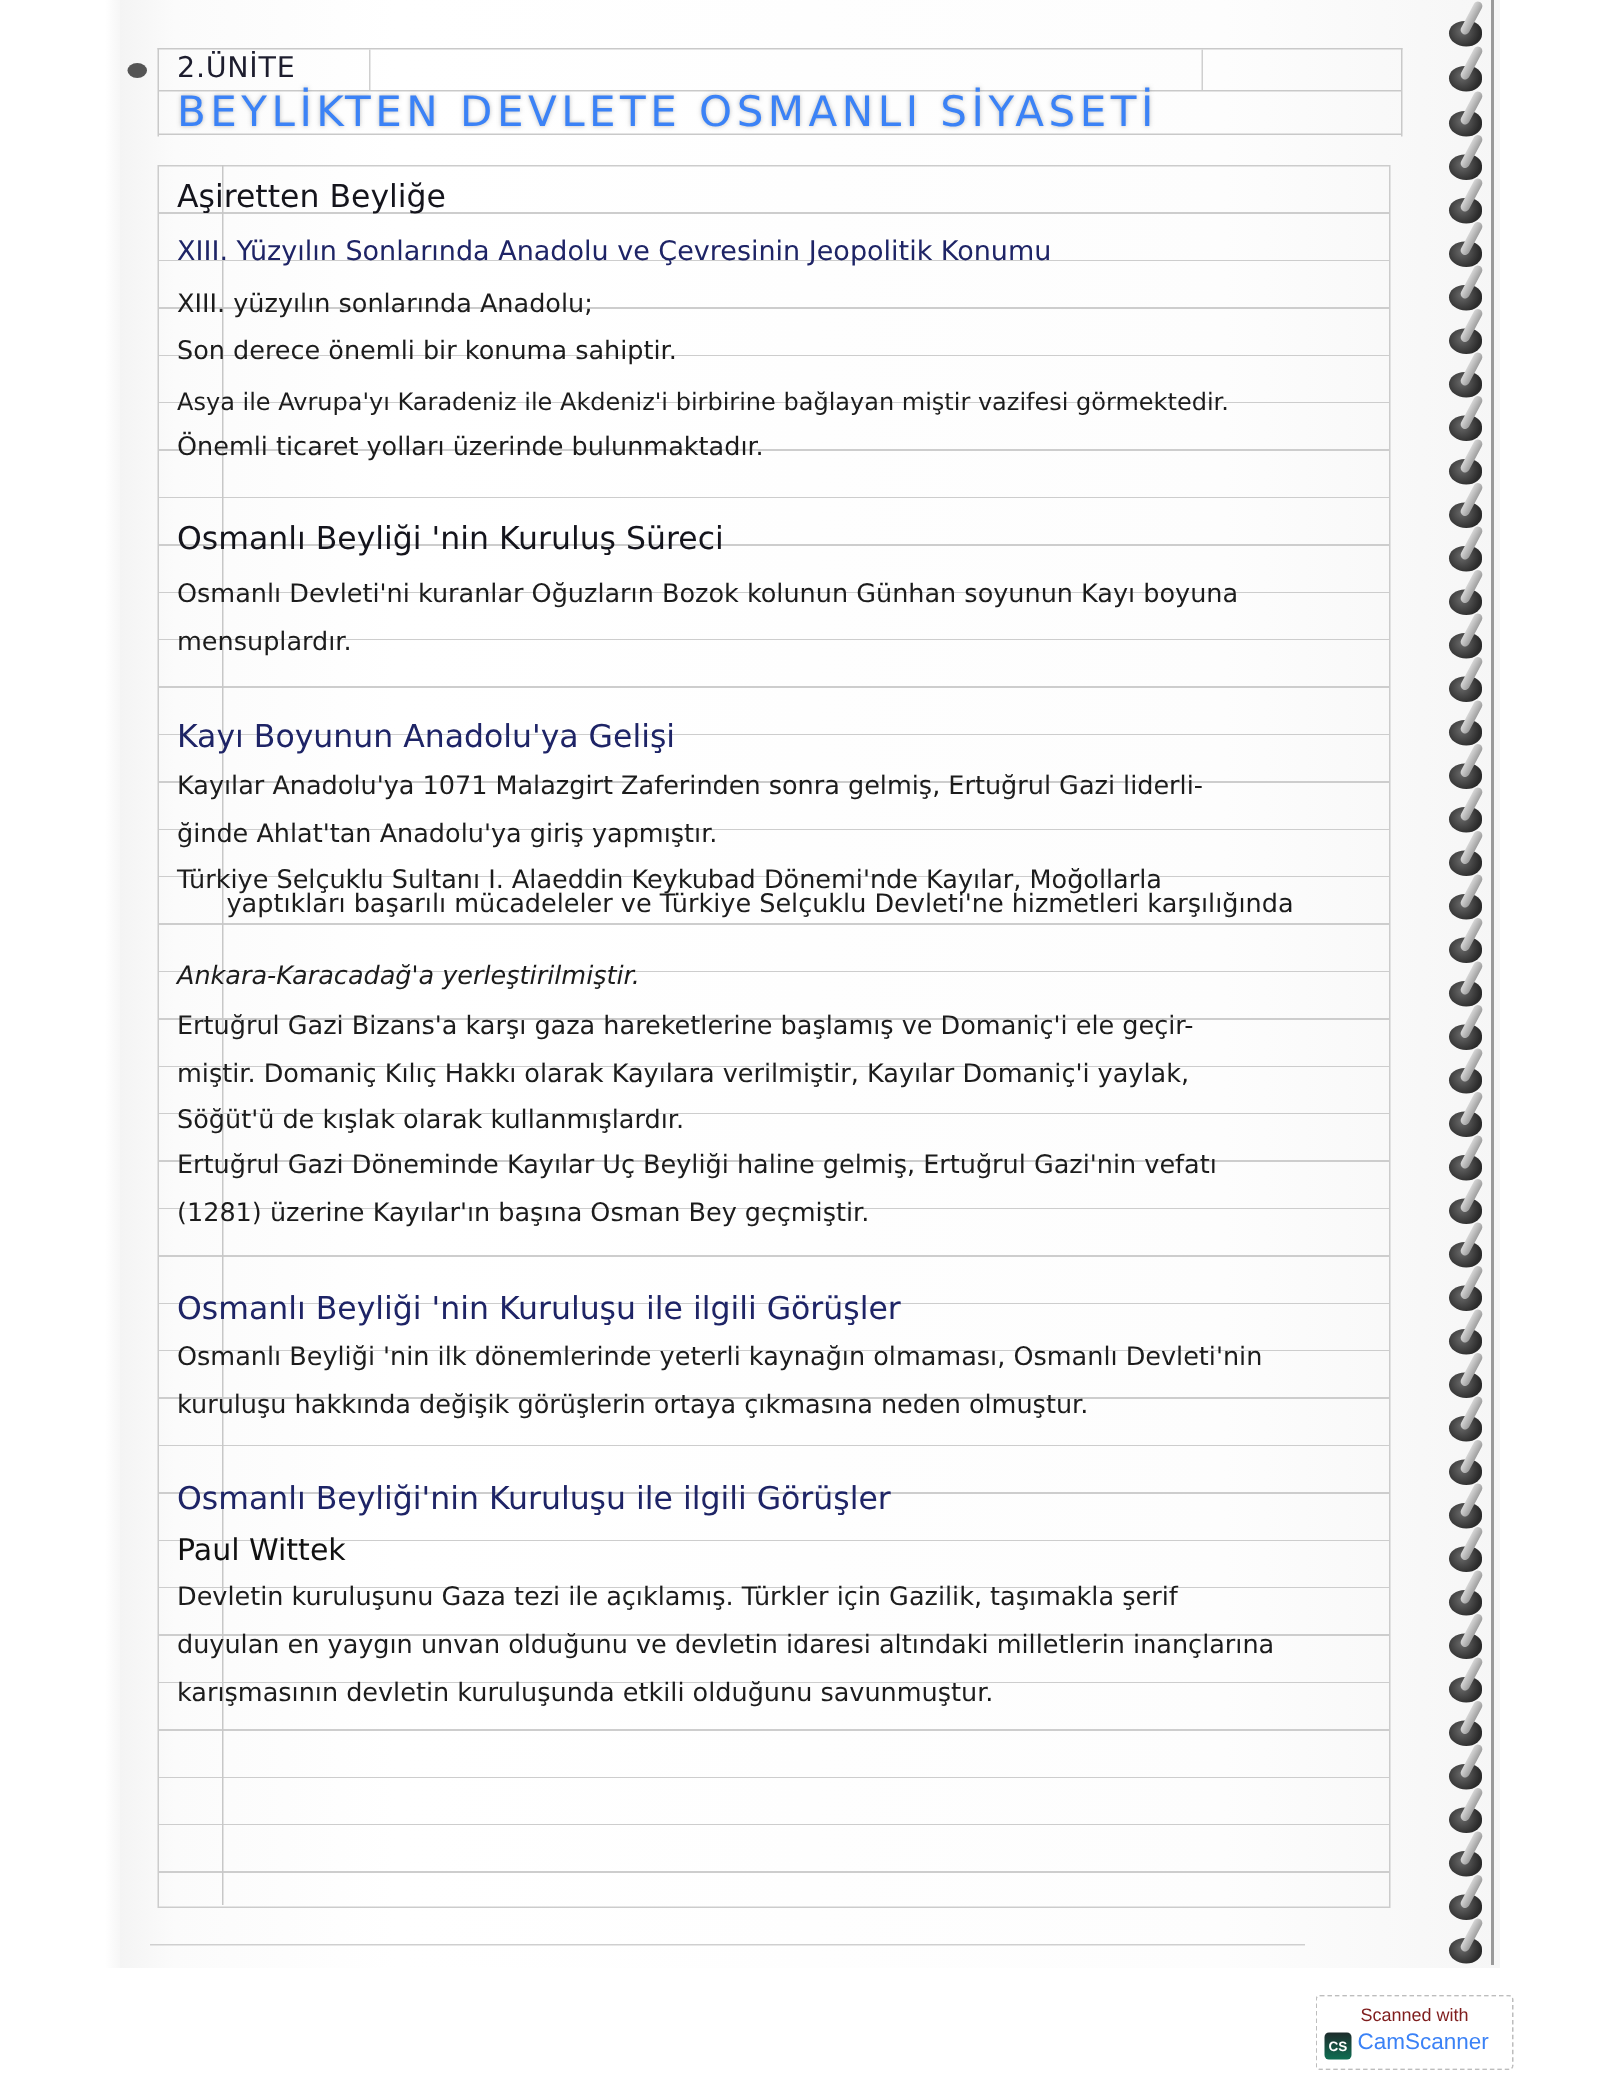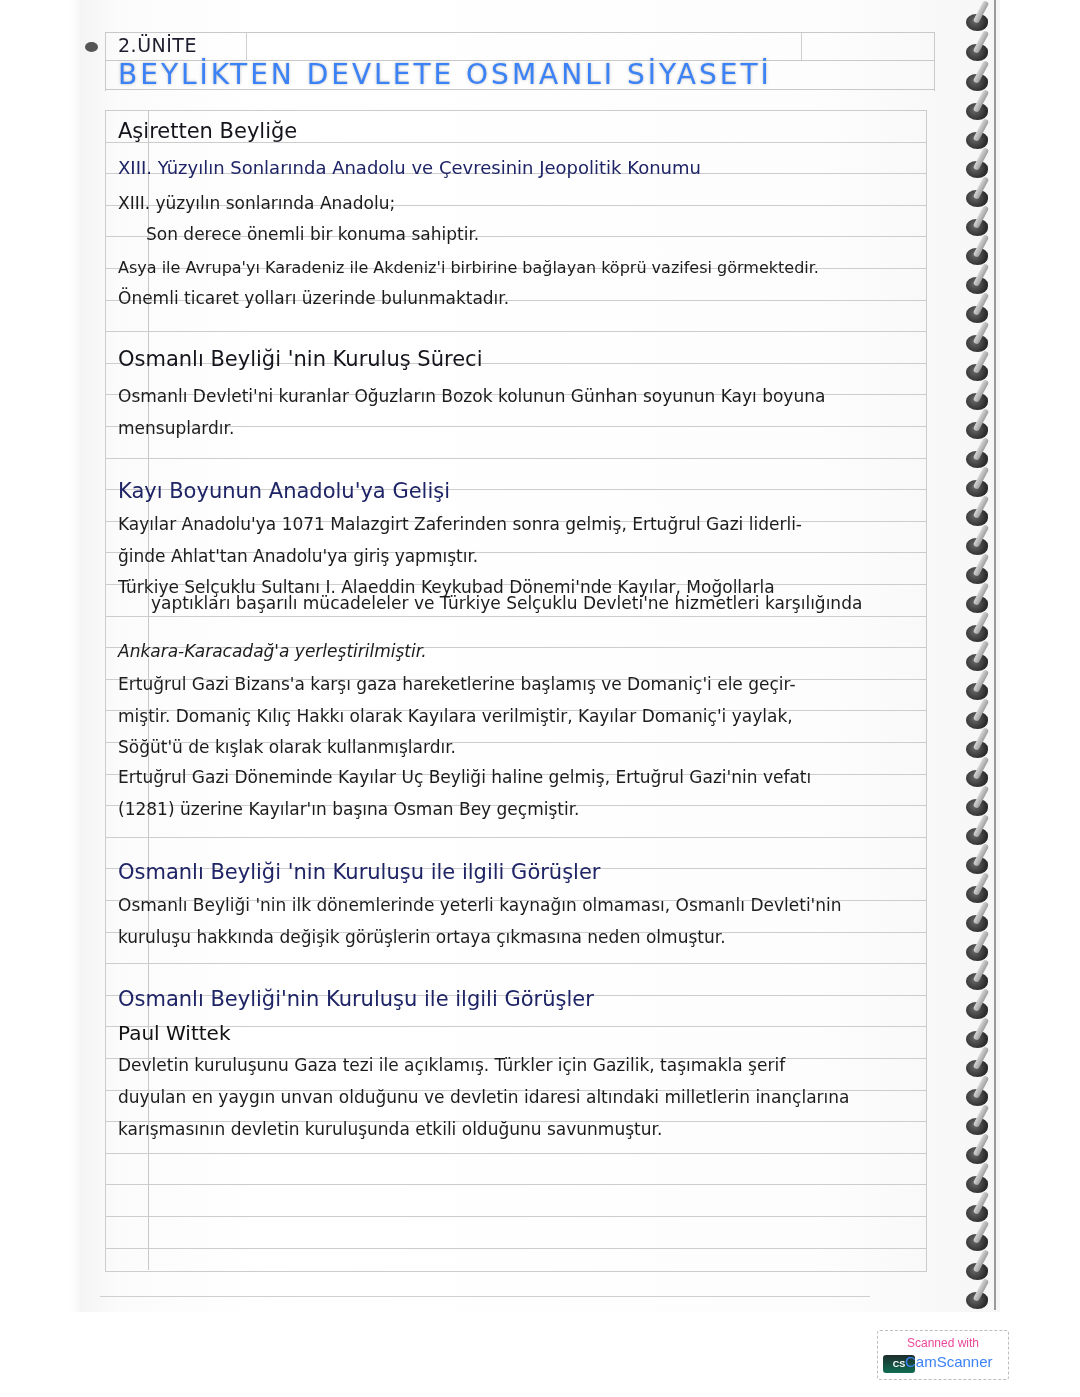--- a/index.html
+++ b/index.html
@@ -67,23 +67,23 @@
     .ring::after {
       content: ""; position: absolute; left: 12px; top: -14px; width: 6px; height: 24px;
       background: linear-gradient(90deg, #d7d7d7, #9e9e9e); transform: rotate(28deg); border-radius: 3px;
     }
     .spiral-edge { position: absolute; left: 994px; top: 0; height: 1310px; border-left: 2px solid #9a9a9a; }
     
     .cs-badge {
       position: absolute; left: 877px; top: 1330px; width: 130px; height: 48px;
       border: 1px dashed #bdbdbd; border-radius: 3px; background: #ffffff;
     }
-    .cs-top { position: absolute; left: 0; right: 0; top: 5px; text-align: center; font-size: 12px; color: #ec4899; font-family: "Liberation Sans", sans-serif; }
+    .cs-top { position: absolute; left: 0; right: 0; top: 5px; text-align: center; font-size: 12px; color: #7f1d1d; font-family: "Liberation Sans", sans-serif; }
     .cs-logo {
-      position: absolute; left: 5px; top: 24px; width: 32px; height: 18px; border-radius: 3px;
+      position: absolute; left: 5px; top: 24px; width: 18px; height: 18px; border-radius: 3px;
       background: linear-gradient(180deg, #1e2c2c, #0f6e52); color: #ffffff; font-size: 9px; font-weight: bold;
       text-align: center; line-height: 18px; font-family: "Liberation Sans", sans-serif;
     }
     .cs-name { position: absolute; left: 27px; top: 22px; font-size: 15px; color: #3b82f6; font-family: "Liberation Sans", sans-serif; }
   </style>
 </head>
 <body>
 
 <div class="paper-shadow"></div>
 <div class="paper"></div>
@@ -100,22 +100,22 @@
 
 <div class="ruled"></div>
 <div class="margin-line"></div>
 <div class="bottom-line"></div>
 
 <div class="content">
 
   <div class="line heading" style="top:10px;">Aşiretten Beyliğe</div>
   <div class="line subheading" style="top:47px;">XIII. Yüzyılın Sonlarında Anadolu ve Çevresinin Jeopolitik Konumu</div>
   <div class="line" style="top:82px;">XIII. yüzyılın sonlarında Anadolu;</div>
-  <div class="line" style="top:113px;margin-left:28px;">Son derece önemli bir konuma sahiptir.</div>
-  <div class="line" style="top:147px;font-size:16px;">Asya ile Avrupa'yı Karadeniz ile Akdeniz'i birbirine bağlayan köprü vazifesi görmektedir.</div>
+  <div class="line" style="top:113px;">Son derece önemli bir konuma sahiptir.</div>
+  <div class="line" style="top:147px;font-size:16px;">Asya ile Avrupa'yı Karadeniz ile Akdeniz'i birbirine bağlayan miştir vazifesi görmektedir.</div>
   <div class="line" style="top:177px;">Önemli ticaret yolları üzerinde bulunmaktadır.</div>
 
   <div class="line heading" style="top:238px;">Osmanlı Beyliği 'nin Kuruluş Süreci</div>
   <div class="line" style="top:275px;">Osmanlı Devleti'ni kuranlar Oğuzların Bozok kolunun Günhan soyunun Kayı boyuna</div>
   <div class="line" style="top:307px;">mensuplardır.</div>
 
   <div class="line heading blue" style="top:370px;">Kayı Boyunun Anadolu'ya Gelişi</div>
   <div class="line" style="top:403px;">Kayılar Anadolu'ya 1071 Malazgirt Zaferinden sonra gelmiş, Ertuğrul Gazi liderli-</div>
   <div class="line" style="top:435px;">ğinde Ahlat'tan Anadolu'ya giriş yapmıştır.</div>
   <div class="line" style="top:466px;">Türkiye Selçuklu Sultanı I. Alaeddin Keykubad Dönemi'nde Kayılar, Moğollarla</div>

